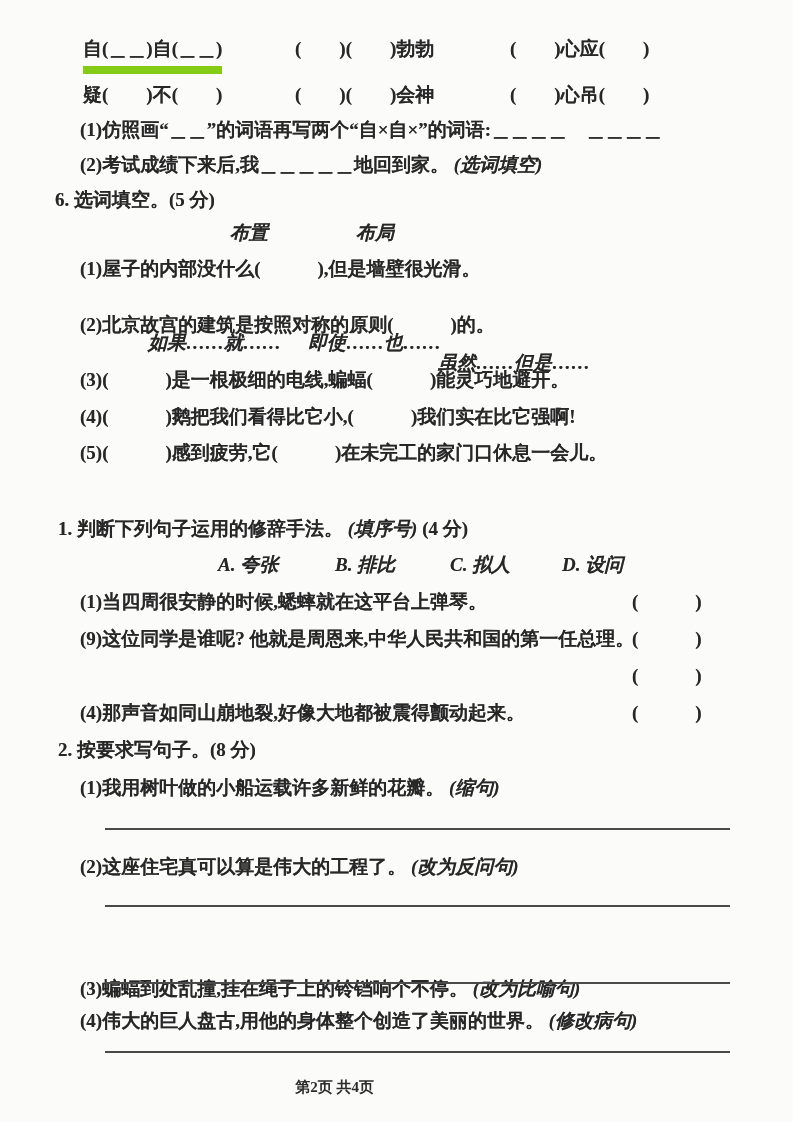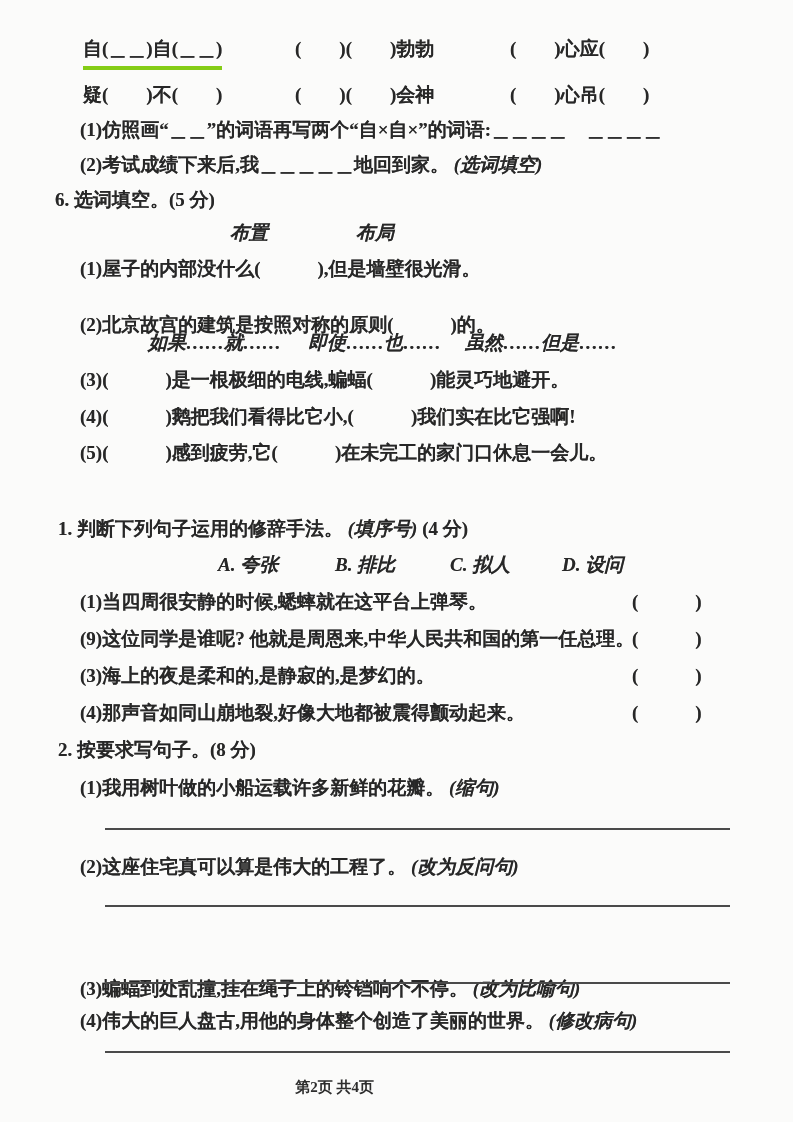--- a/index.html
+++ b/index.html
@@ -13,21 +13,21 @@
   }
   .ln{
     position:absolute;
     font-size:19px;
     font-weight:600;
     white-space:nowrap;
     text-shadow:0 0 0.4px rgba(40,40,40,.55);
   }
   .sec{font-size:20px;font-weight:700;}
   .kai{font-style:italic;font-weight:600;}
-  .u{border-bottom:4px solid #84cc16;padding-bottom:4px;}
+  .u{border-bottom:8px solid #84cc16;padding-bottom:4px;}
   .cell{position:absolute;top:0;}
   .rule{
     position:absolute;
     border-top:2px solid #4a4a4a;
     height:0;
   }
   .ansblank{position:absolute;top:0;}
   .footer{
     position:absolute;
     left:0;width:669px;
@@ -62,21 +62,21 @@
   <div class="ln" style="top:187px;left:55px;">6. 选词填空。(5 分)</div>
   <div class="ln kai" style="top:220px;left:0;width:793px;height:28px;">
     <span class="cell" style="left:230px;">布置</span>
     <span class="cell" style="left:356px;">布局</span>
   </div>
   <div class="ln" style="top:256px;left:80px;">(1)屋子的内部没什么(　　　),但是墙壁很光滑。</div>
   <div class="ln" style="top:312px;left:80px;">(2)北京故宫的建筑是按照对称的原则(　　　)的。</div>
   <div class="ln kai" style="top:330px;left:0;width:793px;height:28px;">
     <span class="cell" style="left:148px;">如果……就……</span>
     <span class="cell" style="left:308px;">即使……也……</span>
-    <span class="cell" style="left:465px;">虽然……但是……</span>
+    <span class="cell" style="left:438px;margin-top:20px;">虽然……但是……</span>
   </div>
   <div class="ln" style="top:367px;left:80px;">(3)(　　　)是一根极细的电线,蝙蝠(　　　)能灵巧地避开。</div>
   <div class="ln" style="top:404px;left:80px;">(4)(　　　)鹅把我们看得比它小,(　　　)我们实在比它强啊!</div>
   <div class="ln" style="top:440px;left:80px;">(5)(　　　)感到疲劳,它(　　　)在未完工的家门口休息一会儿。</div>
 
 
   <div class="ln" style="top:516px;left:58px;">
     <span>1. 判断下列句子运用的修辞手法。</span>
     <span class="kai">(填序号)</span>
     <span>(4 分)</span>
@@ -91,21 +91,20 @@
 
   <div class="ln" style="top:589px;left:80px;width:713px;">
     <span>(1)当四周很安静的时候,蟋蟀就在这平台上弹琴。</span>
     <span class="ansblank" style="left:552px;">(　　　)</span>
   </div>
   <div class="ln" style="top:626px;left:80px;width:713px;">
     <span>(9)这位同学是谁呢? 他就是周恩来,中华人民共和国的第一任总理。</span>
     <span class="ansblank" style="left:552px;">(　　　)</span>
   </div>
   <div class="ln" style="top:663px;left:80px;width:713px;">
-    <span>(3)海上的夜是柔和的,是静寂的,是梦幻的。</span>
     <span class="ansblank" style="left:552px;">(　　　)</span>
   </div>
   <div class="ln" style="top:700px;left:80px;width:713px;">
     <span>(4)那声音如同山崩地裂,好像大地都被震得颤动起来。</span>
     <span class="ansblank" style="left:552px;">(　　　)</span>
   </div>
 
   <div class="ln" style="top:737px;left:58px;">2. 按要求写句子。(8 分)</div>
 
   <div class="ln" style="top:775px;left:80px;">

